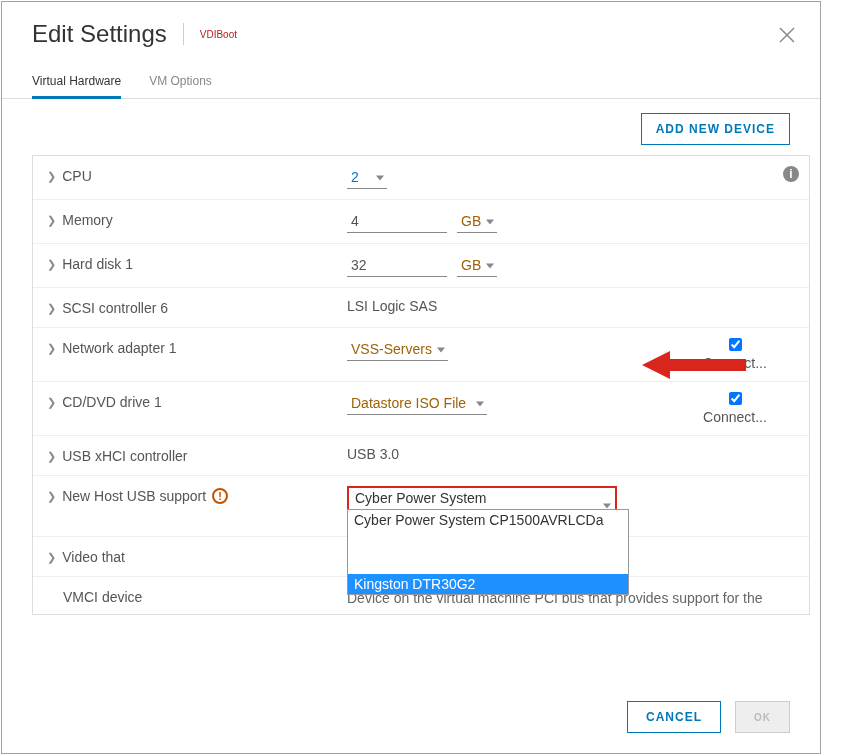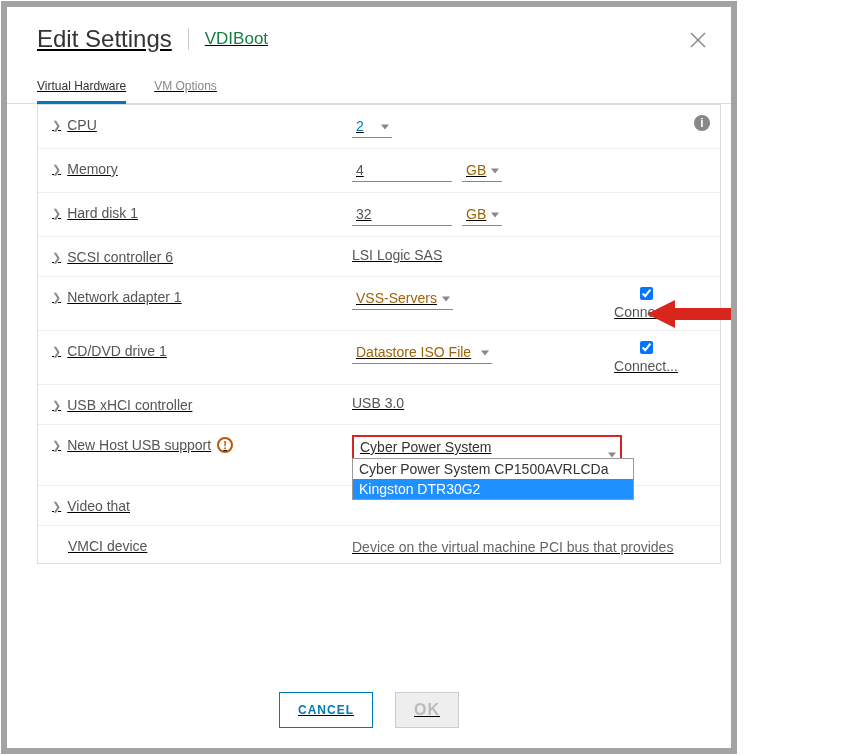--- a/index.html
+++ b/index.html
@@ -1,21 +1,21 @@
 <!DOCTYPE html>
 <html><head>
 <meta charset="utf-8">
 <style>
   * { box-sizing: border-box; margin: 0; padding: 0; font-family: -apple-system, BlinkMacSystemFont, "Segoe UI", Arial, sans-serif; }
   body { background: #fff; width: 864px; height: 755px; overflow: hidden; }
-  .dialog { border: 6px solid #a3a3a3; width: 736px; height: 753px; margin: 1px; position: relative; display: flex; flex-direction: column; text-decoration: underline; }
+  .dialog { border: 1px solid #a3a3a3; width: 820px; height: 753px; margin: 1px; position: relative; display: flex; flex-direction: column; }
   .header { display: flex; align-items: center; padding: 18px 30px 12px 30px; }
   .title { font-size: 24px; font-weight: 400; color: #333; }
   .divider-v { width: 1px; height: 22px; background: #ccc; margin: 0 16px; }
-  .subtitle { font-size: 17px; color: #15803d; }
+  .subtitle { font-size: 10px; color: #b91c1c; }
   .close-btn { position: absolute; right: 24px; top: 24px; cursor: pointer; }
   .close-btn svg { width: 18px; height: 18px; stroke: #888; stroke-width: 1.5; }
   .tabs { display: flex; padding: 0 30px; border-bottom: 1px solid #ddd; margin-top: 6px; }
   .tab { padding: 8px 0 10px 0; margin-right: 28px; font-size: 12px; color: #888; cursor: pointer; position: relative; }
   .tab.active { color: #333; }
   .tab.active::after { content: ""; position: absolute; left: 0; right: 0; bottom: -1px; height: 3px; background: #0079b8; }
   .toolbar { display: flex; justify-content: flex-end; padding: 14px 30px 10px 30px; }
   .add-btn { border: 1px solid #0079b8; color: #0079b8; background: #fff; font-size: 12px; letter-spacing: 1px; padding: 8px 14px; cursor: pointer; font-weight: 600; }
   .content-wrap { flex: 1; padding: 0 10px 0 30px; overflow: hidden; position: relative; }
   .scroll-area { border: 1px solid #ddd; height: 460px; overflow-y: scroll; position: relative; }
@@ -31,25 +31,25 @@
   .sel { border: none; border-bottom: 1px solid #888; background: transparent; font-size: 14px; color: #a16207; padding: 3px 16px 3px 4px; cursor: pointer; appearance: none; position: relative; }
   .sel-wrap { position: relative; display: inline-flex; align-items: center; }
   .sel-wrap::after { content: ""; position: absolute; right: 3px; top: 50%; width: 0; height: 0; border-left: 4px solid transparent; border-right: 4px solid transparent; border-top: 5px solid #888; transform: translateY(-50%); pointer-events: none; }
   .num-input { border: none; border-bottom: 1px solid #888; width: 100px; font-size: 14px; color: #555; padding: 3px 4px; background: transparent; }
   .info-icon { width: 16px; height: 16px; border-radius: 50%; background: #888; color: #fff; font-size: 12px; font-weight: bold; display: inline-flex; align-items: center; justify-content: center; position: absolute; right: 10px; }
   .warn-icon { width: 16px; height: 16px; border: 2px solid #c25400; border-radius: 50%; color: #c25400; font-size: 11px; font-weight: bold; display: inline-flex; align-items: center; justify-content: center; }
   .usb-select { border: 2px solid #d8261c; padding: 2px 18px 2px 6px; width: 270px; font-size: 14px; color: #333; position: relative; cursor: pointer; }
   .usb-select .car { position: absolute; right: 4px; top: 50%; transform: translateY(-50%); width: 0; height: 0; border-left: 4px solid transparent; border-right: 4px solid transparent; border-top: 5px solid #888;}
   .dropdown-pop { position: absolute; top: 23px; left: 0px; width: 282px; border: 1px solid #999; background: #fff; z-index: 10; }
   .dropdown-pop .opt { padding: 2px 6px; font-size: 14px; color: #333; cursor: pointer; }
-  .dropdown-pop .opt.hl { background: #1e90ff; color: #fff; }
+  .dropdown-pop .opt.hl { background: #1e90ff; color: #fff; margin-top: 44px; }
   .arrow-annot { position: absolute; left: 640px; top: 192px; pointer-events: none; z-index: 20;}
-  .footer { display: flex; justify-content: center; padding: 20px 30px 20px 30px; gap: 22px; margin-top: auto; }
+  .footer { display: flex; justify-content: flex-end; padding: 20px 30px 20px 30px; gap: 14px; margin-top: auto; }
   .btn-cancel { border: 1px solid #0079b8; color: #0079b8; background: #fff; font-size: 12px; letter-spacing: 1px; padding: 8px 18px; cursor: pointer; font-weight: 600;}
-  .btn-ok { border: 1px solid #ccc; color: #bbb; background: #eee; font-size: 16px; letter-spacing: 1px; padding: 8px 18px; cursor: not-allowed; font-weight: 600;}
+  .btn-ok { border: 1px solid #ccc; color: #bbb; background: #eee; font-size: 10px; letter-spacing: 1px; padding: 8px 18px; cursor: not-allowed; font-weight: 600;}
   .desc-text { color: #666; line-height: 1.7; max-width: 430px;}
   .link-style { color: #0079b8; }
 </style>
 </head>
 <body>
 
 <div class="dialog">
   <div class="header">
     <span class="title">Edit Settings</span>
     <span class="divider-v"></span>
@@ -60,20 +60,23 @@
           <line x1="16" y1="2" x2="2" y2="16"></line>
         </svg>
     </span>
   </div>
 
   <div class="tabs">
     <div class="tab active">Virtual Hardware</div>
     <div class="tab">VM Options</div>
   </div>
 
+  <div class="toolbar">
+    <button class="add-btn">ADD NEW DEVICE</button>
+  </div>
 
   <div class="content-wrap">
     <div class="scroll-area">
 
       <div class="row">
         <div class="row-label">
           <span class="chev">❯</span>
           <span>CPU</span>
         </div>
         <div class="row-value">

